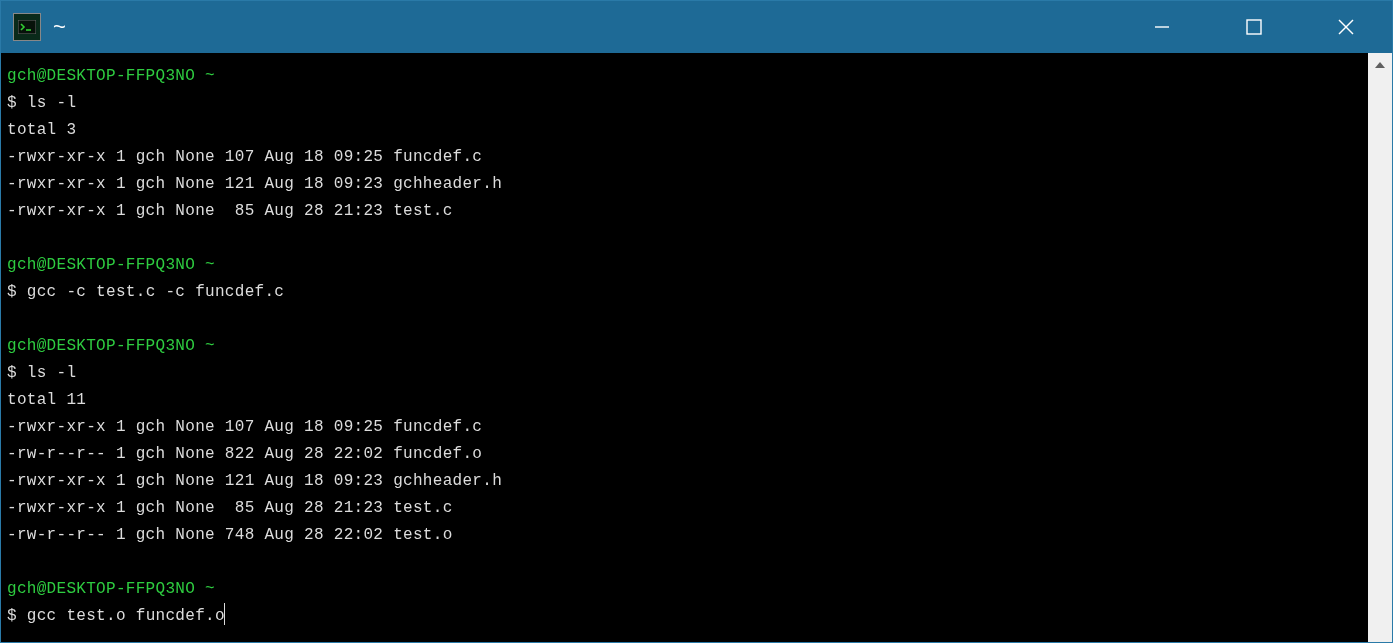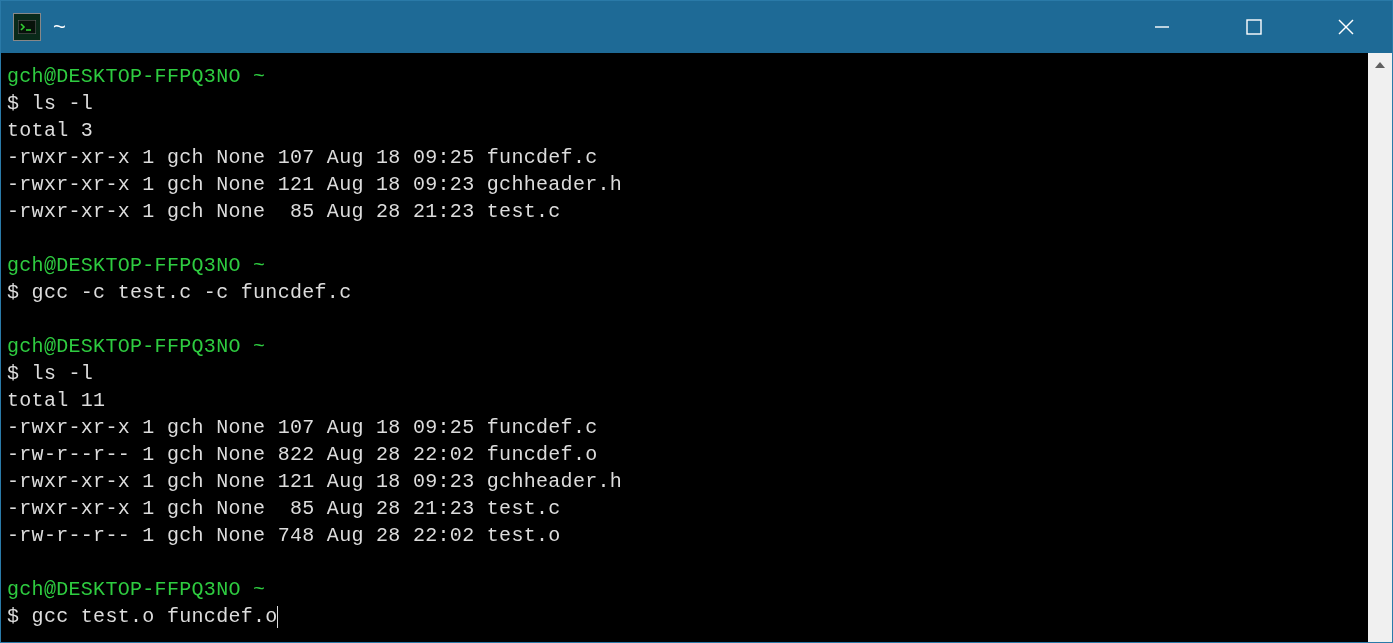--- a/index.html
+++ b/index.html
@@ -71,21 +71,21 @@
       height: 18px;
     }
     .body-area {
       flex: 1;
       display: flex;
       background: #000;
     }
     .terminal {
       flex: 1;
       padding: 10px 6px 6px 6px;
-      font-size: 20px;
+      font-size: 16px;
       line-height: 27px;
       color: #dcdcdc;
       white-space: pre;
       overflow: hidden;
       letter-spacing: 0.3px;
     }
     .scrollbar {
       width: 24px;
       background: #f0f0f0;
       position: relative;

